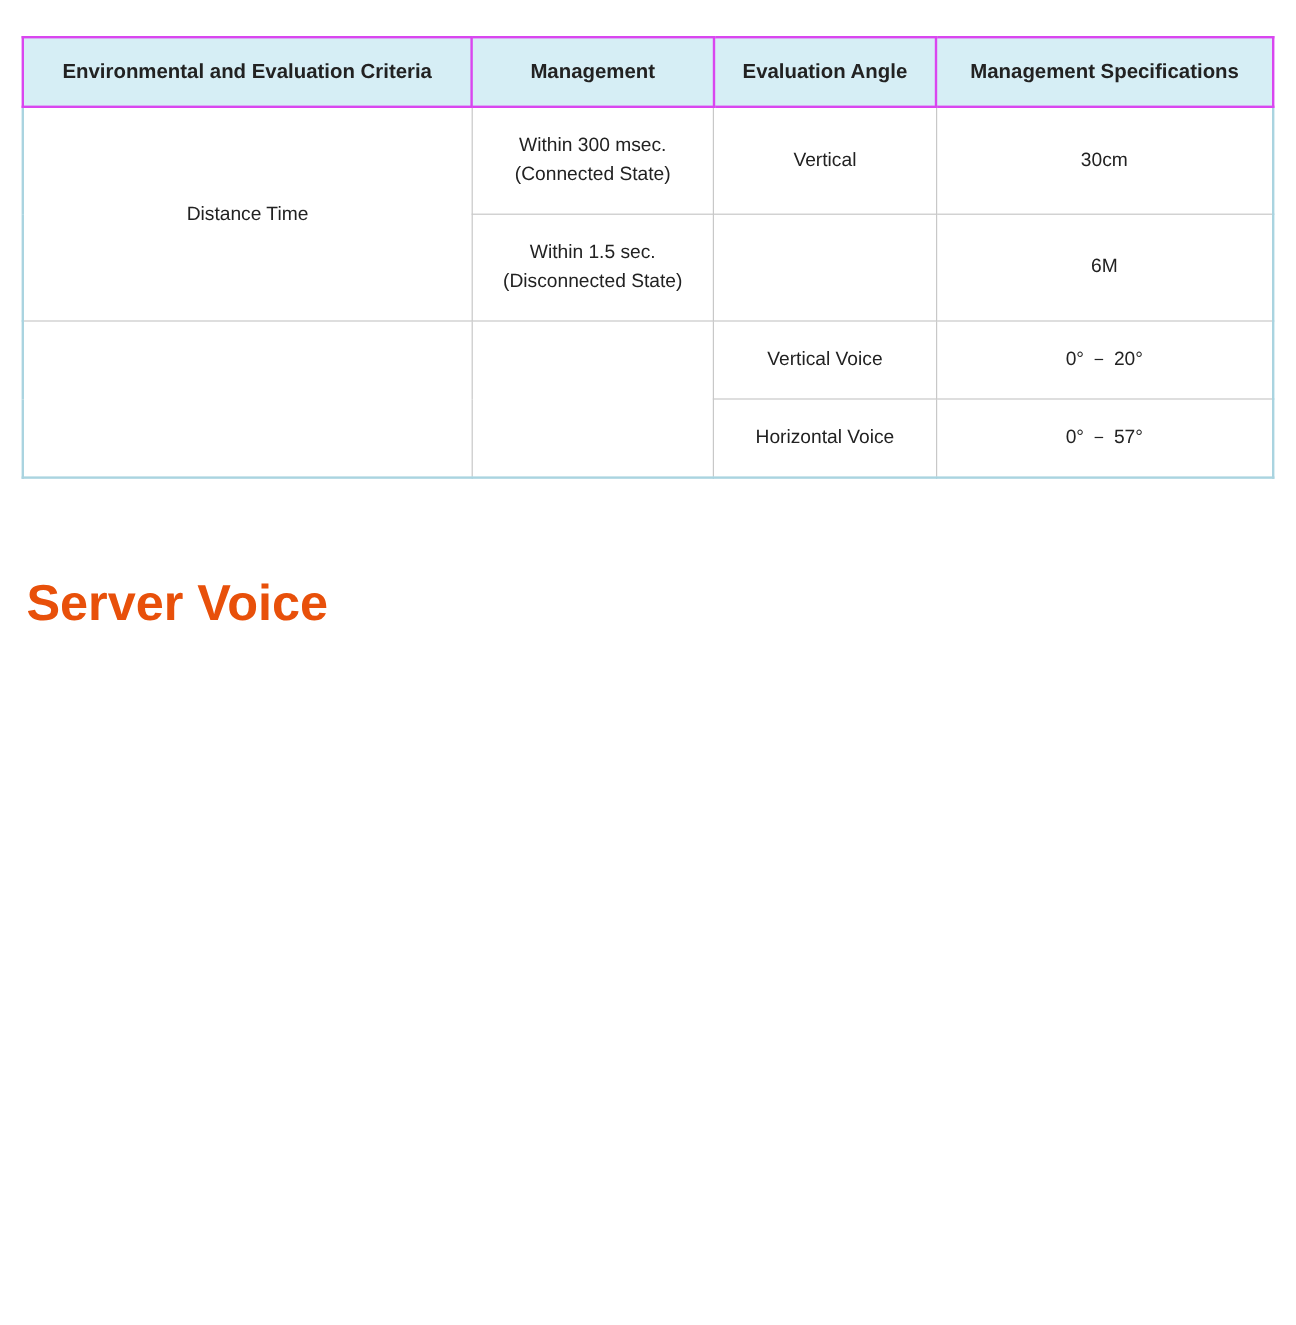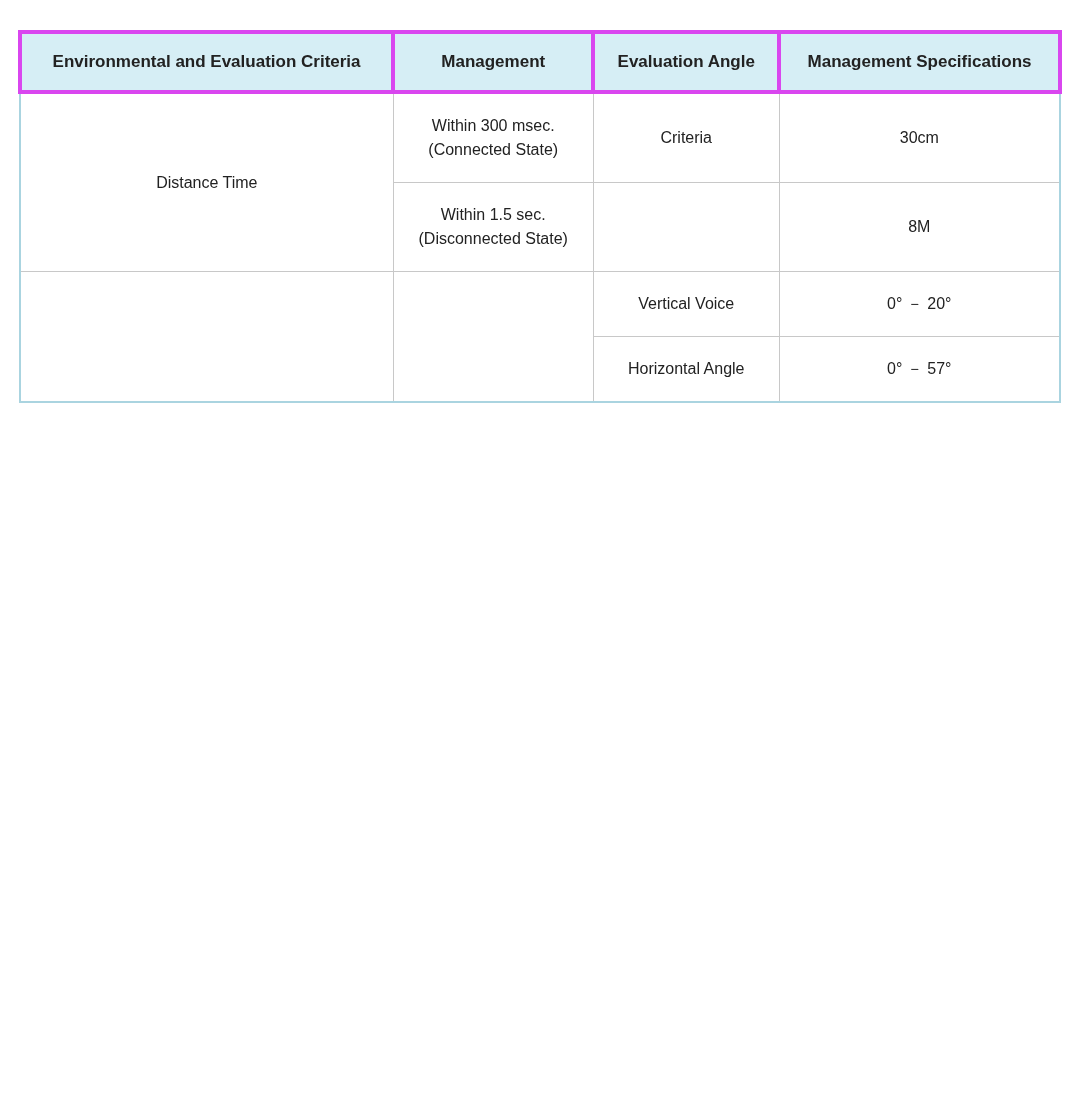--- a/index.html
+++ b/index.html
@@ -25,21 +25,21 @@
       width: 100%;
       border-collapse: collapse;
       border: 2px solid #aad4e0;
     }
 
     thead tr {
       background-color: #d6eef5;
     }
 
     thead th {
-      border: 4px solid #d946ef;
+      border: 2px solid #d946ef;
       padding: 18px 14px;
       font-weight: bold;
       font-size: 17px;
       text-align: center;
       vertical-align: middle;
     }
 
     tbody td {
       border: 1px solid #c8c8c8;
       padding: 20px 16px;
@@ -69,38 +69,39 @@
         <th>Management</th>
         <th>Evaluation Angle</th>
         <th>Management Specifications</th>
       </tr>
     </thead>
     <tbody>
 
       <tr>
         <td rowspan="2">Distance Time</td>
         <td>Within 300 msec.<br>(Connected State)</td>
-        <td>Criteria</td>
+        <td>Vertical</td>
         <td>30cm</td>
       </tr>
 
       <tr>
         <td>Within 1.5 sec.<br>(Disconnected State)</td>
         <td></td>
-        <td>8M</td>
+        <td>6M</td>
       </tr>
 
       <tr>
         <td rowspan="2"></td>
         <td rowspan="2"></td>
         <td>Vertical Voice</td>
         <td>0° － 20°</td>
       </tr>
 
       <tr>
-        <td>Horizontal Angle</td>
+        <td>Horizontal Voice</td>
         <td>0° － 57°</td>
       </tr>
     </tbody>
   </table>
 
+  <div class="section-title">Server Voice</div>
 
 </div>
 
 </body></html>

